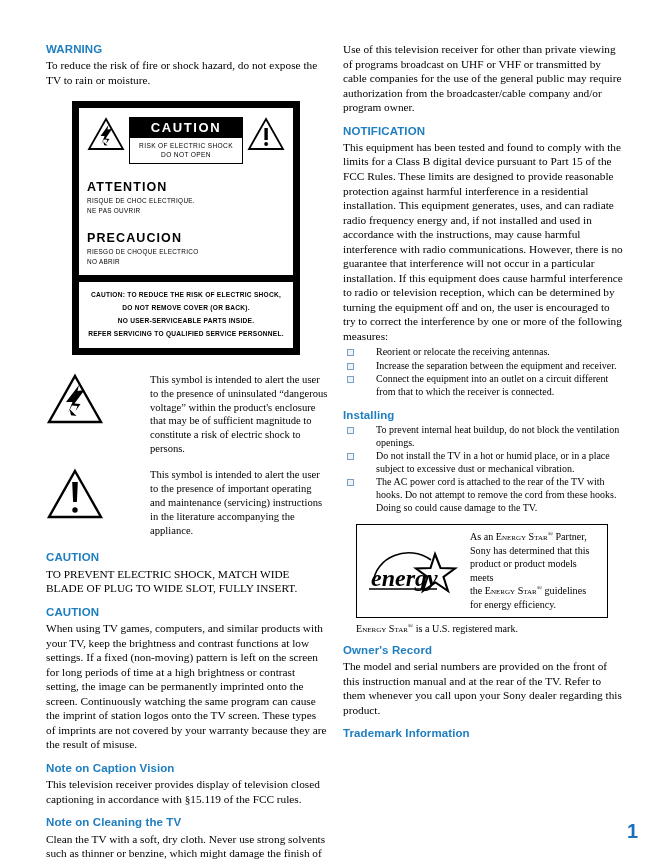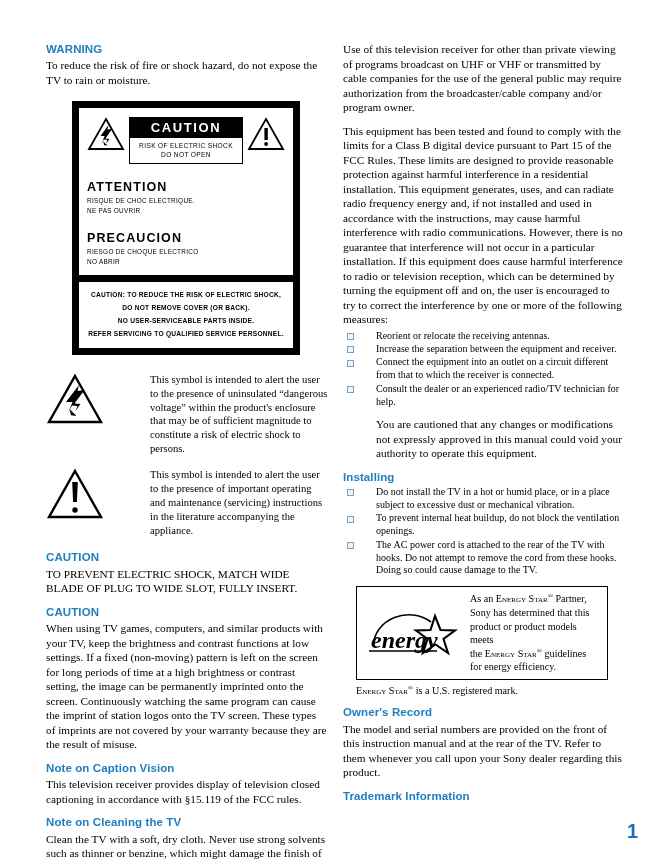--- a/index.html
+++ b/index.html
@@ -296,34 +296,33 @@
     <p class="body">Clean the TV with a soft, dry cloth. Never use strong solvents such as thinner or benzine, which might damage the finish of the cabinet.</p>
 
     <h2 class="heading">Note to CATV System Installer</h2>
     <p class="body last">This reminder is provided to call the CATV system installer's attention to Article 820-40 of the National Electrical Code (NEC) that provides guidelines for proper grounding and, in particular, specifies that the cable ground shall be connected to the grounding system of the building, as close to the point of cable entry as practical.</p>
   </div>
 
   <div class="col col-right">
 
     <p class="body">Use of this television receiver for other than private viewing of programs broadcast on UHF or VHF or transmitted by cable companies for the use of the general public may require authorization from the broadcaster/cable company and/or program owner.</p>
 
+    <h2 class="heading">NOTIFICATION</h2>
     <p class="body tight">This equipment has been tested and found to comply with the limits for a Class B digital device pursuant to Part 15 of the FCC Rules. These limits are designed to provide reasonable protection against harmful interference in a residential installation. This equipment generates, uses, and can radiate radio frequency energy and, if not installed and used in accordance with the instructions, may cause harmful interference with radio communications. However, there is no guarantee that interference will not occur in a particular installation. If this equipment does cause harmful interference to radio or television reception, which can be determined by turning the equipment off and on, the user is encouraged to try to correct the interference by one or more of the following measures:</p>
 
     <ul class="cklist">
       <li><span class="ck"></span><span>Reorient or relocate the receiving antennas.</span></li>
       <li><span class="ck"></span><span>Increase the separation between the equipment and receiver.</span></li>
       <li><span class="ck"></span><span>Connect the equipment into an outlet on a circuit different from that to which the receiver is connected.</span></li>
-      <li><span class="ck"></span><span>Consult the dealer or an experienced radio/TV technician for help.</span></li>
     </ul>
-    <p class="sub-note">You are cautioned that any changes or modifications not expressly approved in this manual could void your authority to operate this equipment.</p>
 
     <h2 class="heading">Installing</h2>
     <ul class="cklist">
+      <li><span class="ck"></span><span>To prevent internal heat buildup, do not block the ventilation openings.</span></li>
       <li><span class="ck"></span><span>Do not install the TV in a hot or humid place, or in a place subject to excessive dust or mechanical vibration.</span></li>
-      <li><span class="ck"></span><span>To prevent internal heat buildup, do not block the ventilation openings.</span></li>
       <li><span class="ck"></span><span>The AC power cord is attached to the rear of the TV with hooks. Do not attempt to remove the cord from these hooks. Doing so could cause damage to the TV.</span></li>
     </ul>
 
     <div class="estar-box">
       <div class="estar-logo">
         <svg width="96" height="50" viewBox="0 0 96 50">
           <path d="M8 40 C 10 12, 44 0, 66 16" fill="none" stroke="#000" stroke-width="1.6"></path>
           <polygon points="70,10 75.5,24 90,24.5 78.5,33 83,47 70.5,38.5 58,47 62.5,33 51,24.5 65.5,24" fill="none" stroke="#000" stroke-width="2.1"></polygon>
           <text x="6" y="42" font-family="Liberation Serif, serif" font-style="italic" font-size="24" font-weight="bold" fill="#000">energy</text>
           <line x1="4" y1="45" x2="72" y2="45" stroke="#000" stroke-width="1.4"></line>

